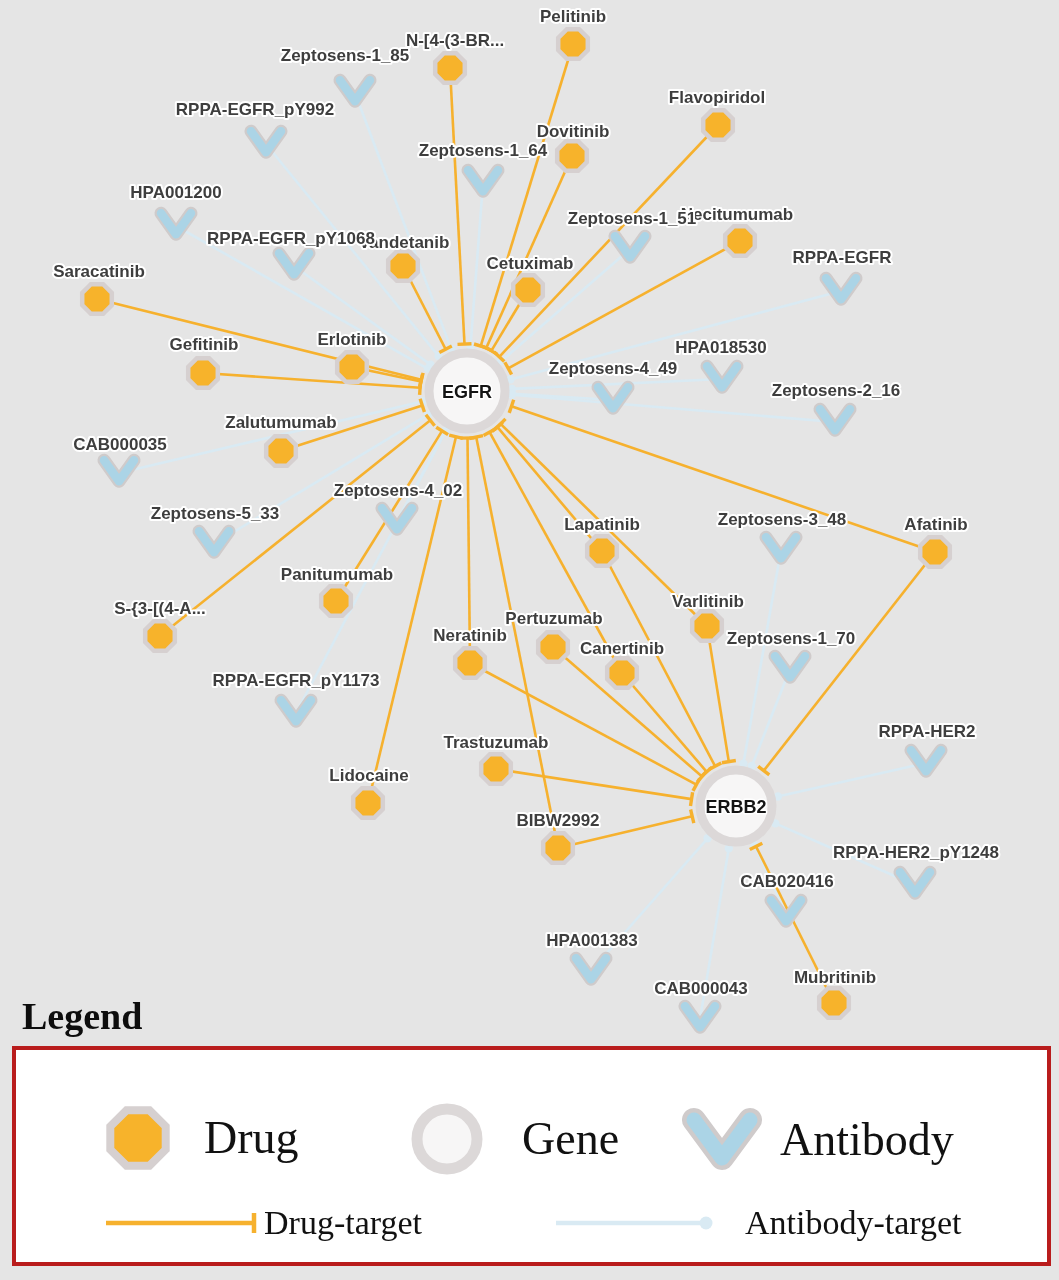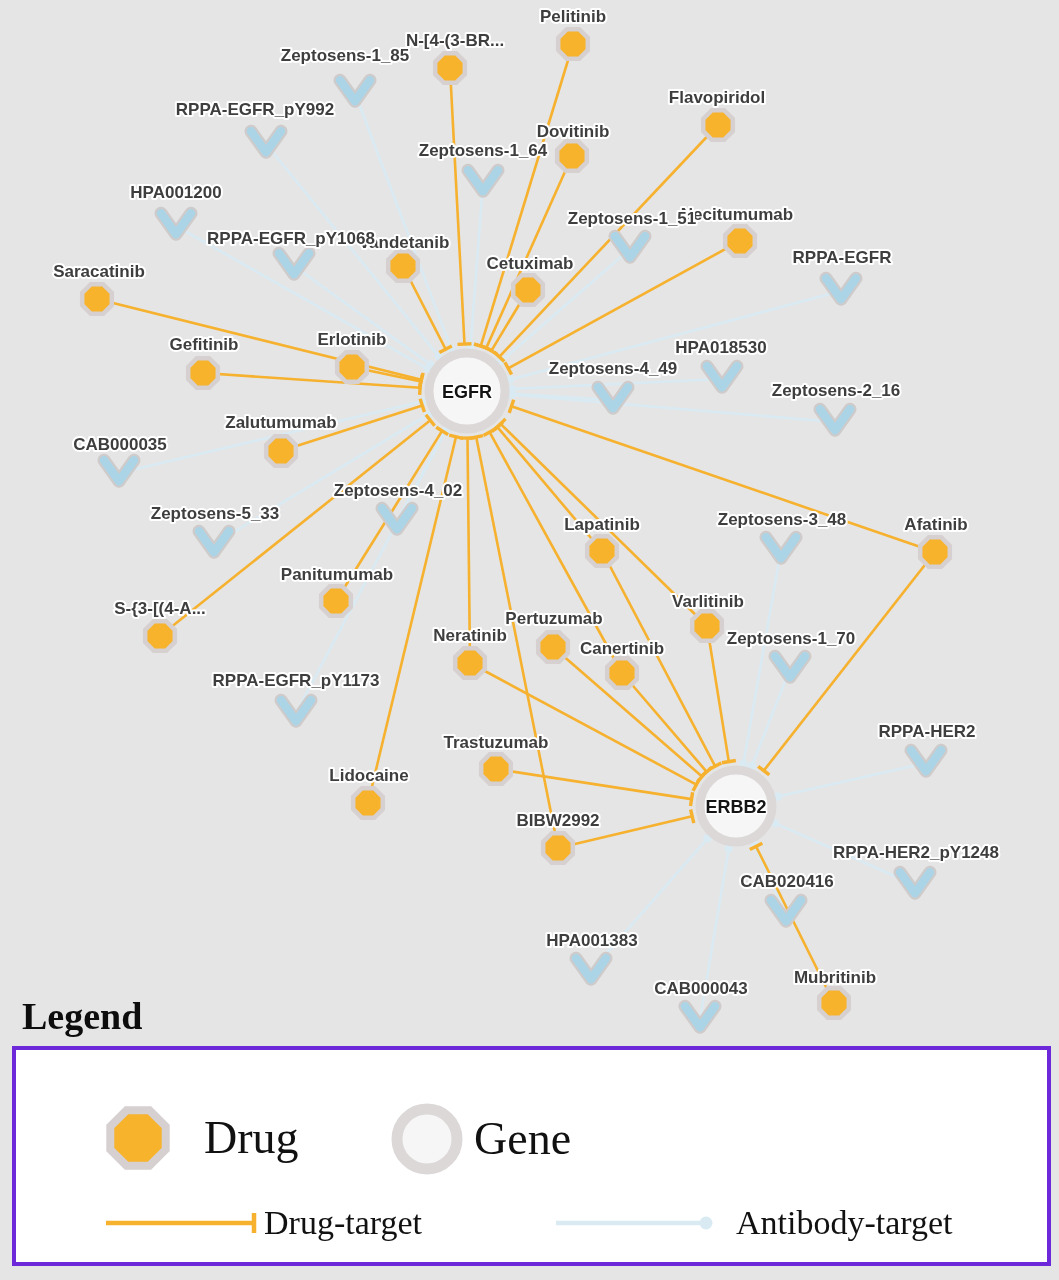--- a/index.html
+++ b/index.html
@@ -26,30 +26,30 @@
     paint-order:stroke;stroke-linejoin:round;
   }
   .legend-heading{
     position:absolute;left:22px;top:994px;
     font-family:"Liberation Serif",serif;
     font-weight:bold;font-size:38px;color:#0d0d0d;
   }
   .legend-box{
     position:absolute;left:12px;top:1046px;
     width:1031px;height:212px;
-    border:4px solid #6d28d9;background:#ffffff;
+    border:4px solid #b91c1c;background:#ffffff;
   }
   .lg-item{position:absolute;display:flex;align-items:center;}
   .lg-text{font-family:"Liberation Serif",serif;font-size:46px;color:#111;line-height:1;}
   .lg-text2{font-family:"Liberation Serif",serif;font-size:34px;color:#111;line-height:1;}
   #lg-drug{left:84px;top:50px;gap:28px;}
-  #lg-gene{left:372px;top:50px;gap:8px;}
+  #lg-gene{left:392px;top:50px;gap:36px;}
   #lg-antibody{left:664px;top:52px;gap:16px;}
   #lg-drugtarget{left:88px;top:156px;gap:0;}
-  #lg-abtarget{left:538px;top:156px;gap:20px;}
+  #lg-abtarget{left:538px;top:156px;gap:29px;}
 </style>
 </head>
 <body>
 
 <div class="stage">
 
   <svg id="network" width="1059" height="1280" viewBox="0 0 1059 1280">
       <g>
         <line x1="355" y1="93" x2="451.2" y2="348.9" stroke="#D9EAF3" stroke-width="2.6"></line>
         <circle cx="451.2" cy="348.9" r="4.2" fill="#D9EAF3"></circle>
@@ -284,20 +284,27 @@
       <span class="lg-text">Drug</span>
     </div>
 
     <div class="lg-item" id="lg-gene">
       <svg width="78" height="78">
         <circle cx="39" cy="39" r="30" style="fill:var(--gene-fill);stroke:var(--gene-stroke);stroke-width:11;"></circle>
       </svg>
       <span class="lg-text">Gene</span>
     </div>
 
+    <div class="lg-item" id="lg-antibody">
+      <svg width="84" height="76">
+        <path d="M 14 18 L 42 56 L 70 18" style="fill:none;stroke:var(--antibody-node-stroke);stroke-width:24;stroke-linecap:round;stroke-linejoin:round;"></path>
+        <path d="M 14 18 L 42 56 L 70 18" style="fill:none;stroke:var(--antibody-fill);stroke-width:15;stroke-linecap:round;stroke-linejoin:round;"></path>
+      </svg>
+      <span class="lg-text">Antibody</span>
+    </div>
 
     <div class="lg-item" id="lg-drugtarget">
       <svg width="160" height="28">
         <line x1="2" y1="14" x2="150" y2="14" style="stroke:var(--drug-edge);stroke-width:4.5;"></line>
         <line x1="150" y1="4" x2="150" y2="24" style="stroke:var(--drug-edge);stroke-width:4.5;"></line>
       </svg>
       <span class="lg-text2">Drug-target</span>
     </div>
 
     <div class="lg-item" id="lg-abtarget">

